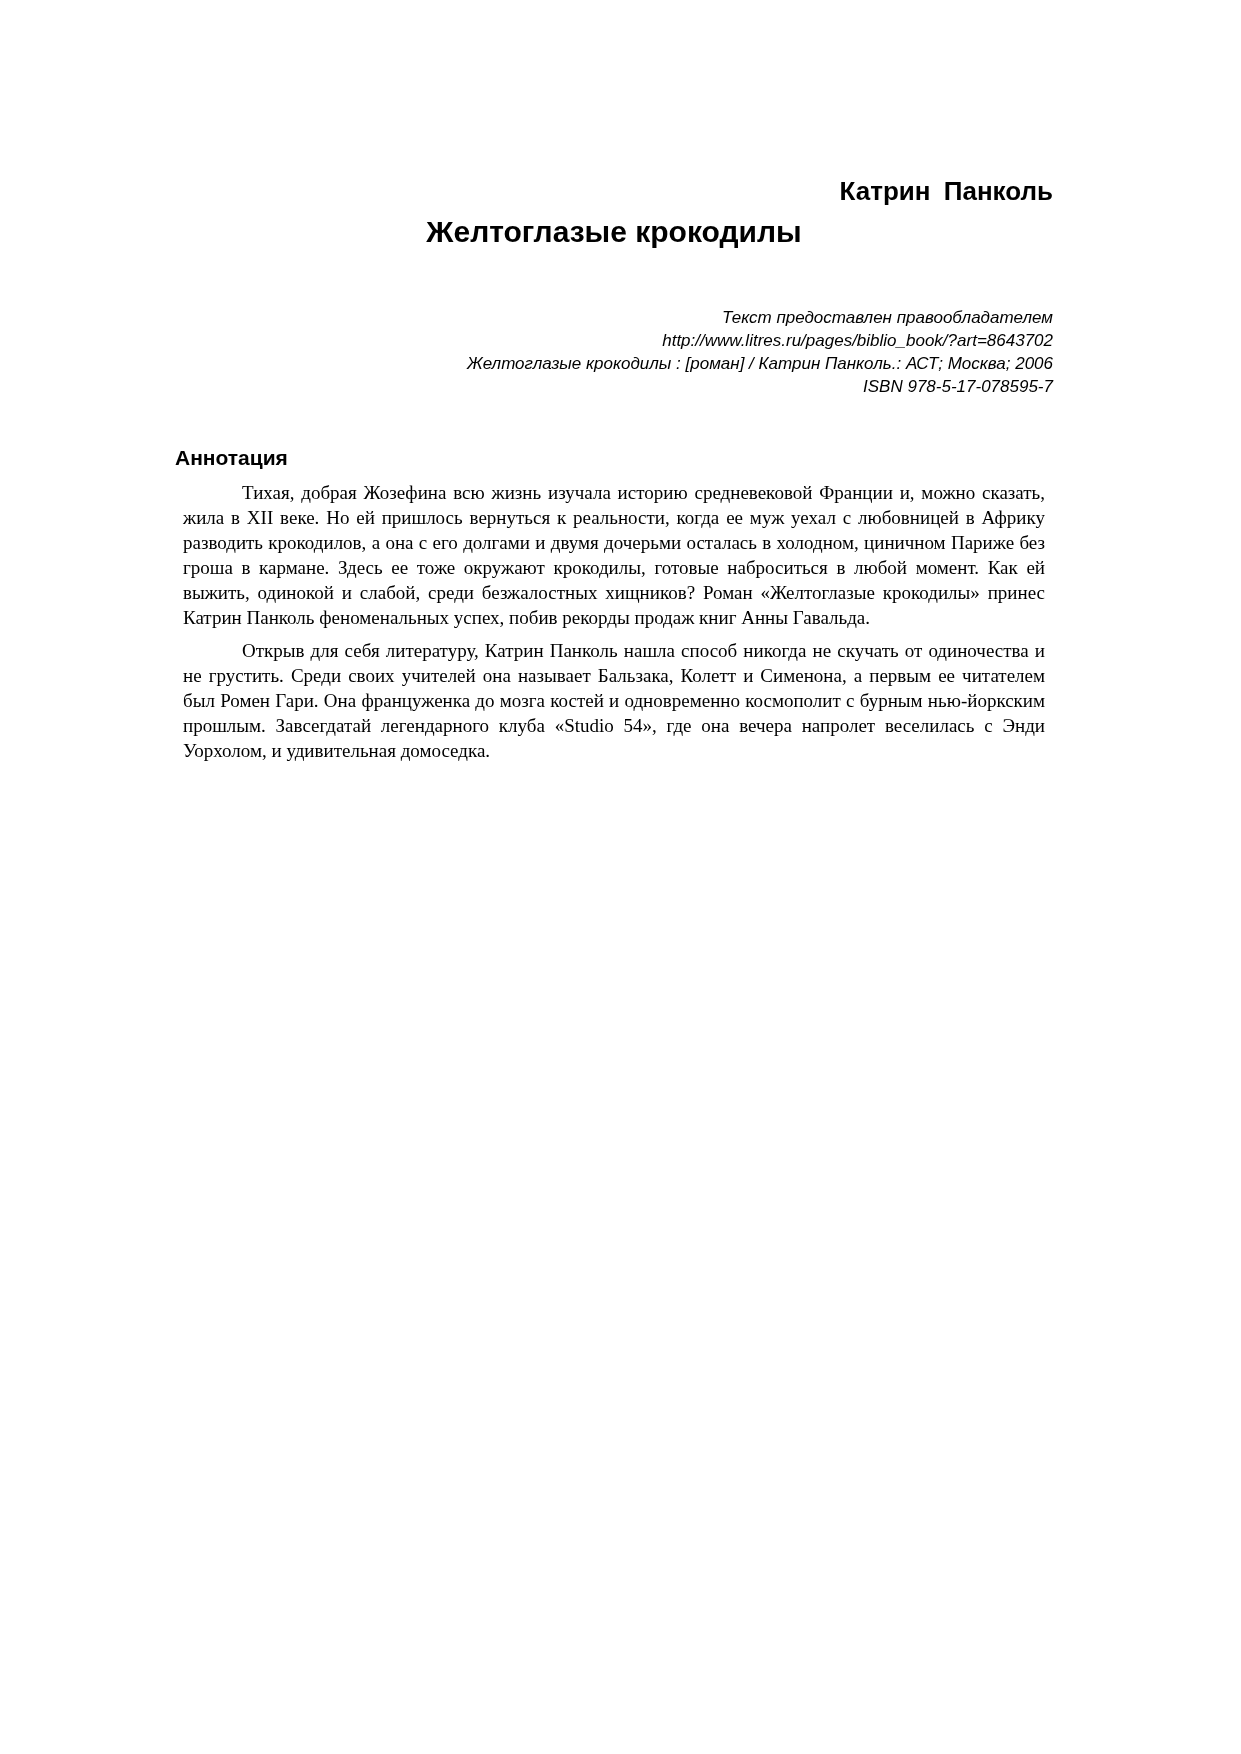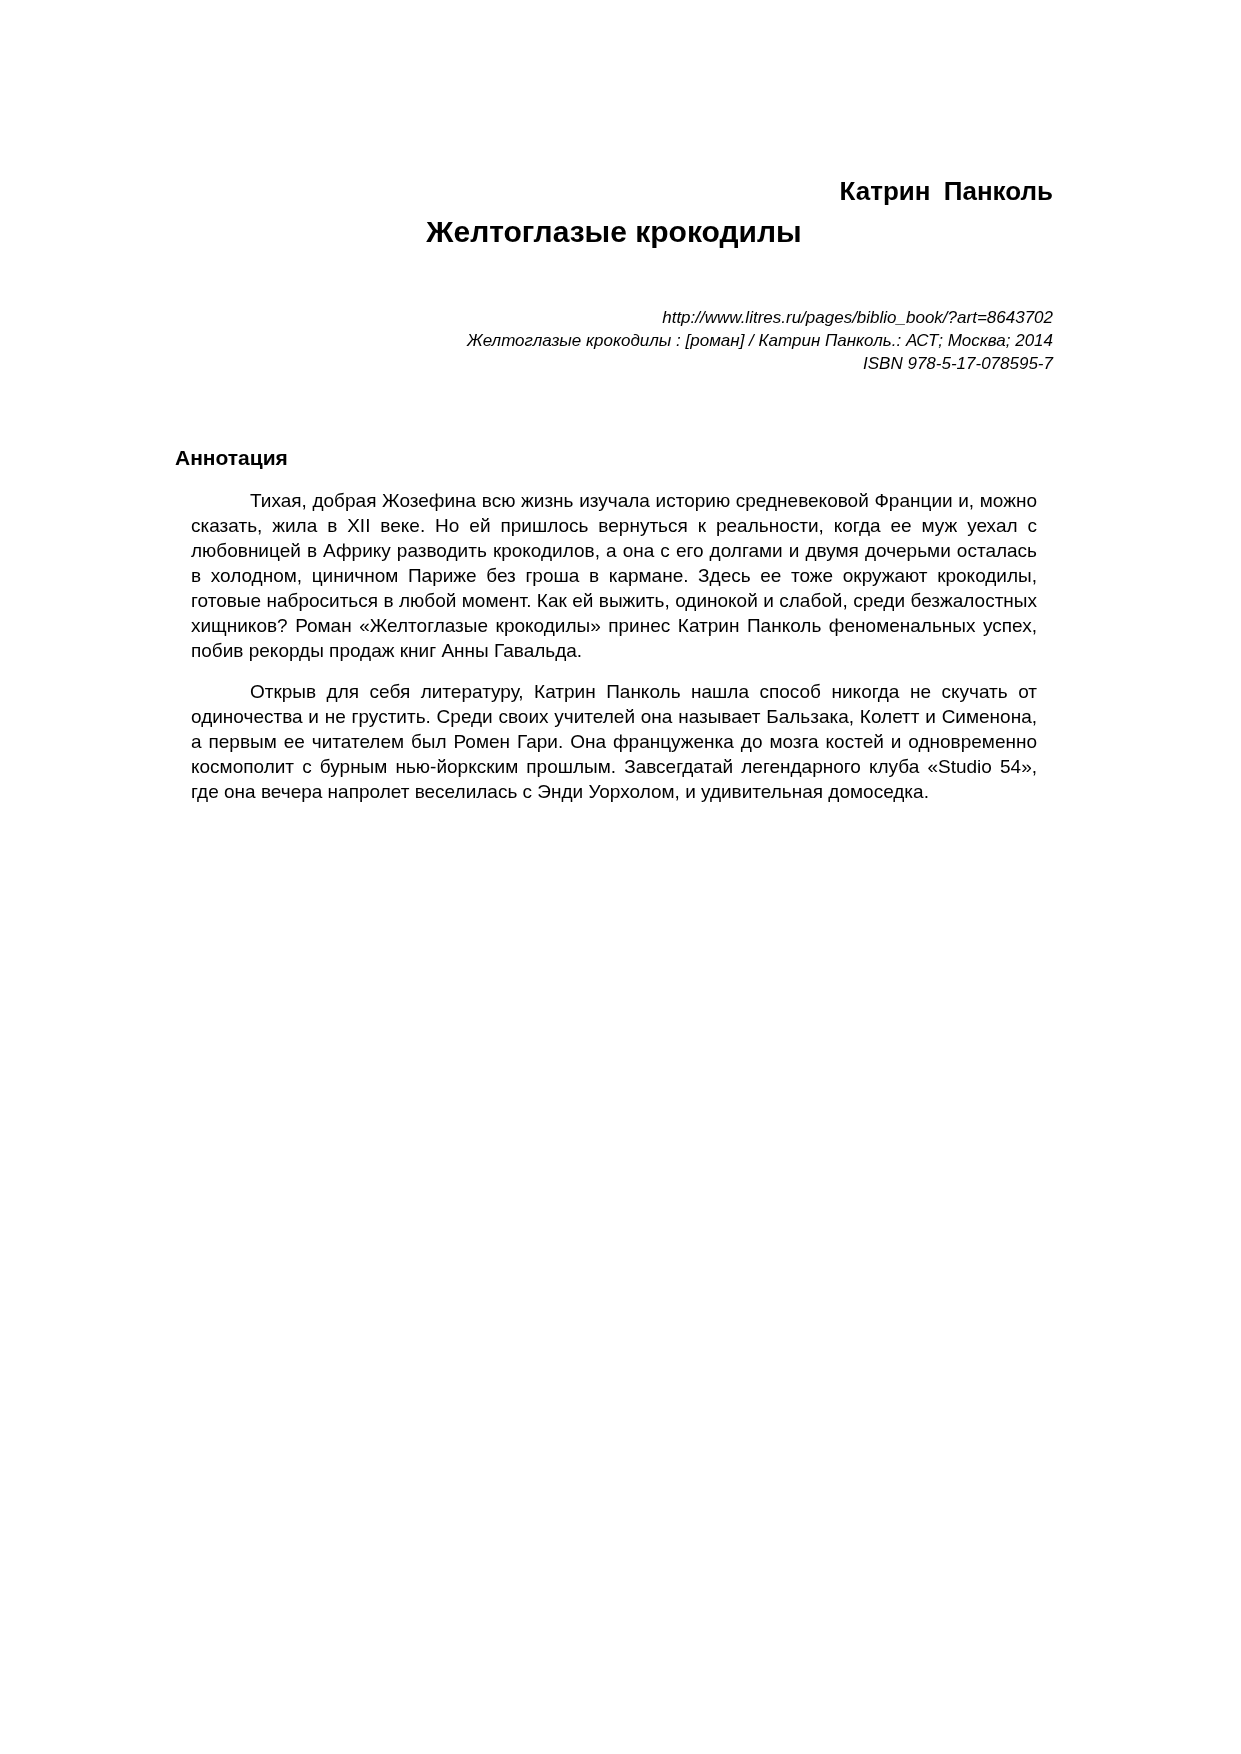--- a/index.html
+++ b/index.html
@@ -67,34 +67,36 @@
     .annotation-body {
       position: absolute;
       top: 472px;
       left: 0;
       width: 878px;
       font-size: 19px;
       line-height: 25px;
       text-align: justify;
     }
     .annotation-body p {
-      margin: 16px;
+      margin: 8px;
       text-indent: 59px;
+      font-family: Liberation Serif, serif;
     }
   </style>
 </head>
 <body>
 
 <div class="page">
   <div class="author">Катрин  Панколь</div>
   <div class="title">Желтоглазые крокодилы</div>
 
   <div class="credits">
+    <div>Текст предоставлен правообладателем</div>
     <div>http://www.litres.ru/pages/biblio_book/?art=8643702</div>
-    <div>Желтоглазые крокодилы : [роман] / Катрин Панколь.: АСТ; Москва; 2014</div>
+    <div>Желтоглазые крокодилы : [роман] / Катрин Панколь.: АСТ; Москва; 2006</div>
     <div>ISBN 978-5-17-078595-7</div>
   </div>
 
   <div class="annotation-heading">Аннотация</div>
 
   <div class="annotation-body">
     <p>Тихая, добрая Жозефина всю жизнь изучала историю средневековой Франции и, можно сказать, жила в XII веке. Но ей пришлось вернуться к реальности, когда ее муж уехал с любовницей в Африку разводить крокодилов, а она с его долгами и двумя дочерьми осталась в холодном, циничном Париже без гроша в кармане. Здесь ее тоже окружают крокодилы, готовые наброситься в любой момент. Как ей выжить, одинокой и слабой, среди безжалостных хищников? Роман «Желтоглазые крокодилы» принес Катрин Панколь феноменальных успех, побив рекорды продаж книг Анны Гавальда.</p>
     <p>Открыв для себя литературу, Катрин Панколь нашла способ никогда не скучать от одиночества и не грустить. Среди своих учителей она называет Бальзака, Колетт и Сименона, а первым ее читателем был Ромен Гари. Она француженка до мозга костей и одновременно космополит с бурным нью-йоркским прошлым. Завсегдатай легендарного клуба «Studio 54», где она вечера напролет веселилась с Энди Уорхолом, и удивительная домоседка.</p>
   </div>
 </div>

